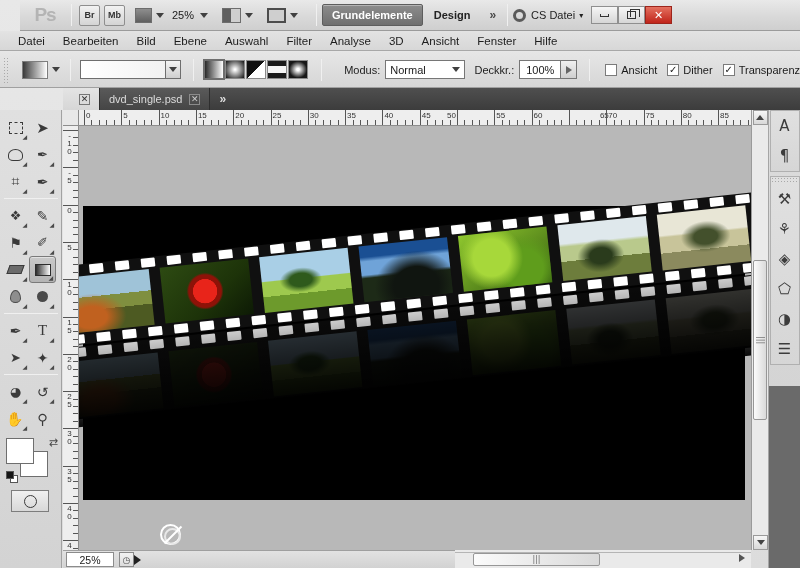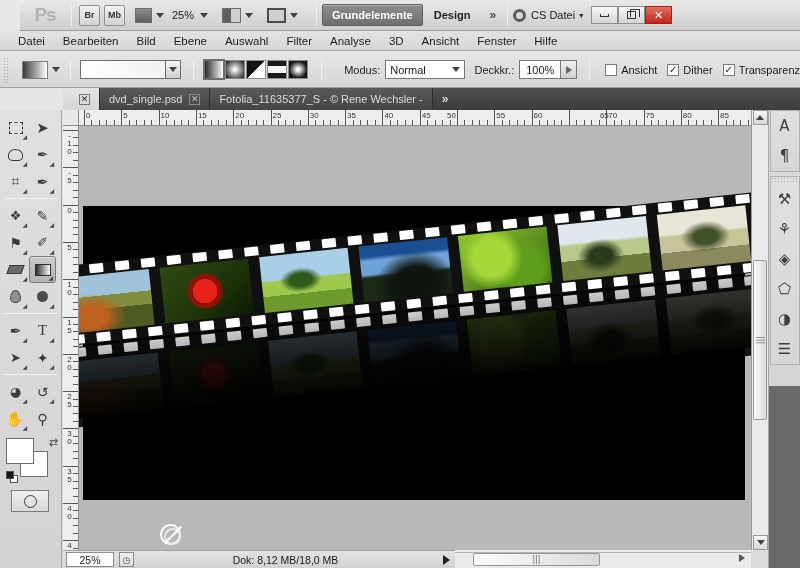--- a/index.html
+++ b/index.html
@@ -536,23 +536,20 @@
     </div>
   </div>
 
   <div class="tabbar">
     <div class="tab active">
       <span class="tabx">✕</span>
     </div>
     <div class="tab">
       <span>dvd_single.psd</span>
       <span class="tabx">✕</span>
-    </div>
-    <div class="tab">
-      <span>Fotolia_11635377_S - © Rene Wechsler - </span>
     </div>
     <div class="tabchev">»</div>
     <div class="panel-collapse">«</div>
   </div>
 
   <div class="canvaswrap">
     <div class="artboard">
       <div class="film-grp">
 
         <div class="strip top">
@@ -891,18 +888,17 @@
       <div class="ricon">◈</div>
       <div class="ricon">⬠</div>
       <div class="ricon">◑</div>
       <div class="ricon">☰</div>
     </div>
   </div>
 
   <div class="statusbar">
     <div class="zoomfield">25%</div>
     <div class="docicon">◷</div>
-    <div class="docinfo">Dok: 8,12 MB/18,0 MB</div>
     <div class="playtri"></div>
   </div>
 
   <div class="corner-dark"></div>
 </div>
 
 </body></html>

